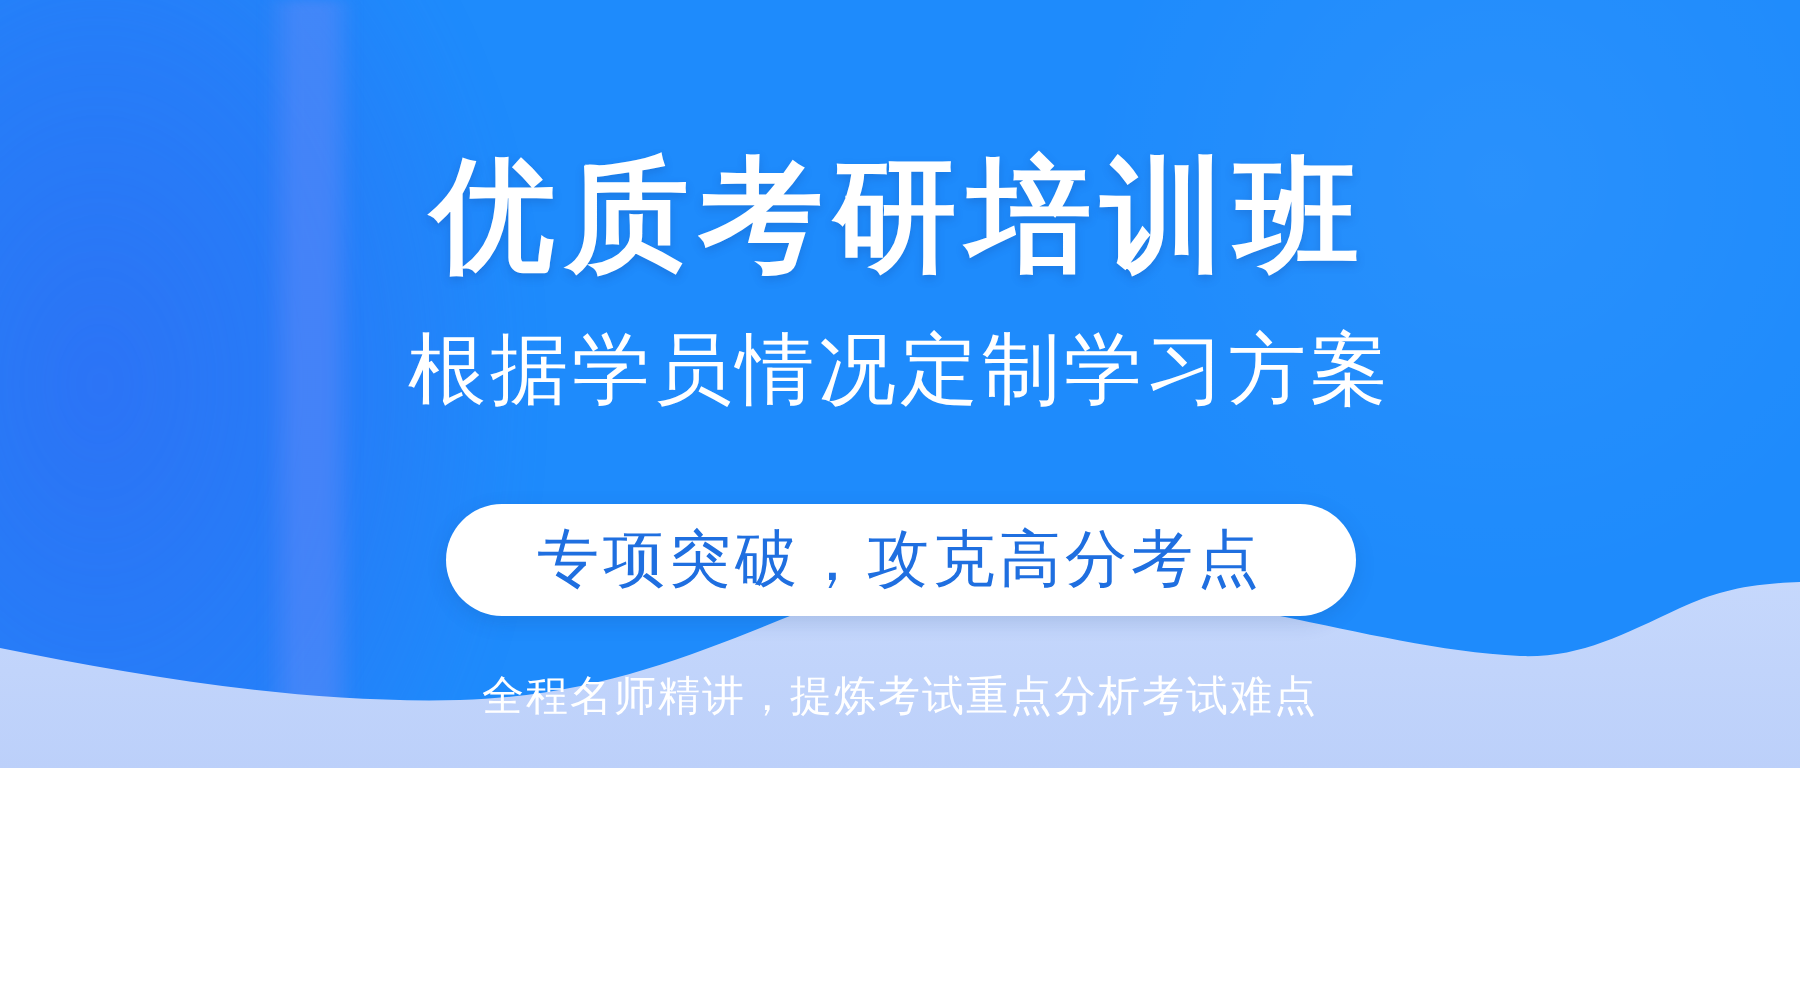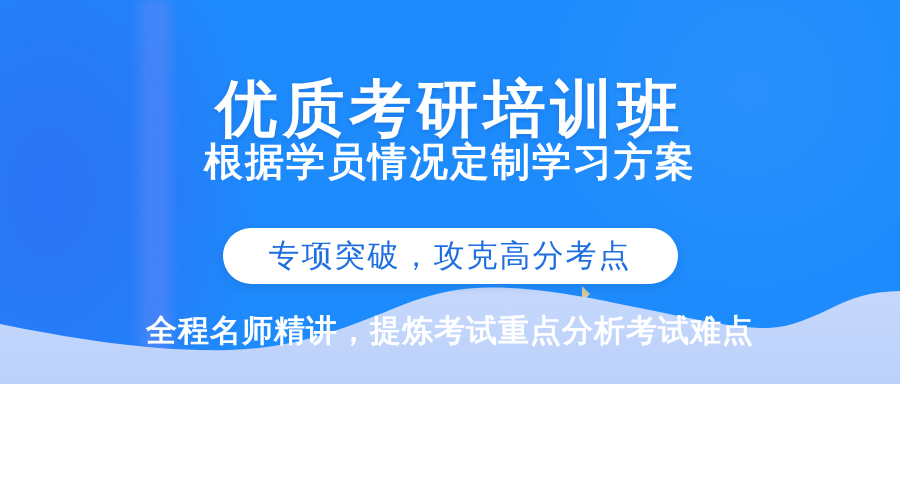--- a/index.html
+++ b/index.html
@@ -95,23 +95,24 @@
     font-size: 62px;
     line-height: 1.05;
     font-weight: bold;
     color: #ffffff;
     letter-spacing: 5px;
     text-shadow: 0 2px 5px rgba(20,60,140,0.22);
     white-space: nowrap;
   }
 
   .subhead {
+    margin-top: 24px;
     font-size: 39px;
     line-height: 1.1;
-    font-weight: bold;
+    font-weight: normal;
     color: #ffffff;
     letter-spacing: 2px;
     white-space: nowrap;
   }
 
   .pill {
     margin-top: 44px;
     display: flex;
     align-items: center;
     justify-content: center;
@@ -127,22 +128,22 @@
   .pill-text {
     font-size: 31px;
     font-weight: normal;
     color: #1f6fe0;
     letter-spacing: 2px;
     white-space: nowrap;
   }
 
   .footline {
     margin-top: 26px;
-    font-size: 31px;
-    font-weight: bold;
+    font-size: 21px;
+    font-weight: normal;
     color: #ffffff;
     letter-spacing: 1px;
     white-space: nowrap;
   }
 </style>
 </head>
 <body>
 
 <div id="banner">
 

